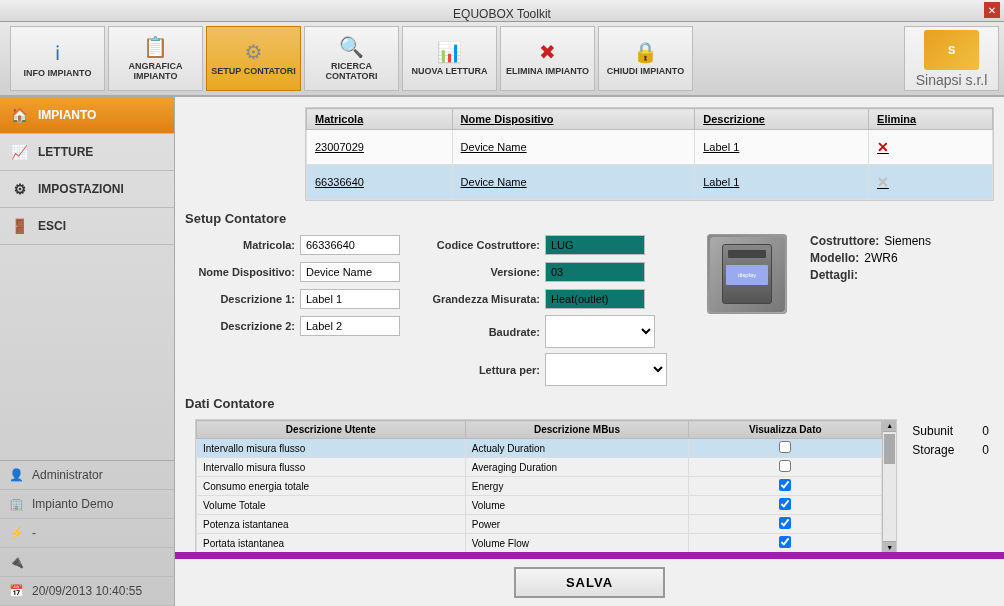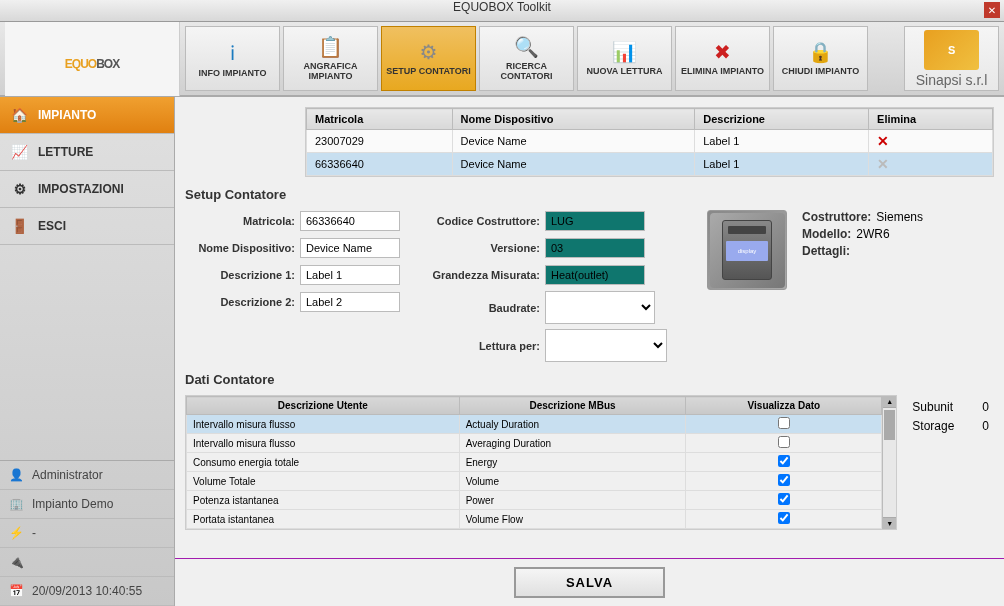--- a/index.html
+++ b/index.html
@@ -3,21 +3,21 @@
   <meta charset="utf-8">
   <style>
     * { box-sizing: border-box; margin: 0; padding: 0; font-family: Arial, sans-serif; font-size: 12px; }
     body { width: 1004px; height: 606px; overflow: hidden; background: #d4d0c8; }
 
     
     .title-bar {
       background: linear-gradient(to bottom, #f0f0f0, #d8d8d8);
       height: 22px;
       display: flex;
-      align-items: flex-start;
+      align-items: flex-end;
       justify-content: center;
       border-bottom: 1px solid #999;
       position: relative;
     }
     .title-bar-text { font-size: 12px; color: #333; }
     .title-bar-close {
       position: absolute;
       right: 4px;
       top: 2px;
       background: #c0392b;
@@ -139,33 +139,34 @@
 
     
     .main-panel { flex: 1; background: #f0f0f0; padding: 10px; overflow-y: auto; }
 
     
     .device-table-wrapper {
       background: #86efac;
       border: 1px solid #ccc;
       margin-bottom: 10px;
       margin-left: 120px;
+      text-decoration: underline;
     }
     table.device-table { width: 100%; border-collapse: collapse; }
     table.device-table th {
       background: linear-gradient(to bottom, #e8e8e8, #d8d8d8);
       border: 1px solid #bbb;
       padding: 4px 8px;
       font-size: 11px;
       font-weight: bold;
       text-align: left;
     }
     table.device-table td {
       border: 1px solid #ddd;
-      padding: 3px 8px;
+      padding: 9px 8px;
       font-size: 11px;
     }
     .row-selected { background: #c8dff0 !important; }
     .row-normal:nth-child(odd) { background: #fafafa; }
     .delete-x { color: #cc0000; font-weight: bold; font-size: 14px; cursor: pointer; }
 
     
     .section-title { font-size: 13px; font-weight: bold; color: #333; margin-bottom: 8px; }
 
     .setup-contatore {
@@ -206,26 +207,26 @@
       background: linear-gradient(135deg, #888, #aaa);
       border: 1px solid #999;
       display: flex; align-items: center; justify-content: center;
       font-size: 9px; color: #ddd; text-align: center;
       border-radius: 3px;
       overflow: hidden;
       position: relative;
       margin: 0 10px;
     }
     .device-specs { font-size: 11px; }
-    .device-specs .spec-row { display: flex; gap: 5px; margin-bottom: 3px; }
+    .device-specs .spec-row { display: flex; gap: 5px; margin-bottom: 3px; margin-left: 8px; }
     .spec-label { font-weight: bold; color: #333; }
 
     
     .dati-contatore { margin-top: 5px; }
-    .dati-table-area { display: flex; gap: 10px; }
+    .dati-table-area { display: flex; gap: 10px; margin-left: 10px; }
     table.dati-table { width: 100%; border-collapse: collapse; }
     table.dati-table th {
       background: linear-gradient(to bottom, #d8d8d8, #c8c8c8);
       border: 1px solid #bbb;
       padding: 3px 6px;
       font-size: 10px;
       font-weight: bold;
     }
     table.dati-table td {
       border: 1px solid #ddd;
@@ -235,21 +236,21 @@
     .dati-table tr:nth-child(1) td { background: #c8dff0; }
     .checkbox-cell { text-align: center; }
     input[type=checkbox] { width: 12px; height: 12px; cursor: pointer; }
 
     .subunit-area { display: flex; flex-direction: column; gap: 5px; font-size: 11px; padding: 5px; }
     .subunit-row { display: flex; gap: 10px; }
     .subunit-label { min-width: 60px; }
     .subunit-val { }
 
     
-    .save-btn-area { display: flex; justify-content: center; padding: 8px; background: #f0f0f0; border-top: 1px solid #a21caf; }
+    .save-btn-area { display: flex; justify-content: center; padding: 8px; background: #f0f0f0; border-top: 7px solid #a21caf; }
     .save-btn {
       background: linear-gradient(to bottom, #f5f5f5, #e0e0e0);
       border: 2px solid #999;
       padding: 6px 50px;
       font-size: 13px;
       font-weight: bold;
       cursor: pointer;
       letter-spacing: 1px;
     }
 
@@ -259,27 +260,20 @@
 <body>
 
 <div class="title-bar">
   <span class="title-bar-text">EQUOBOX Toolkit</span>
   <button class="title-bar-close">✕</button>
 </div>
 
 <div class="app-container">
 
   <div class="toolbar">
-    <div class="logo-area">
-      <div style="text-align:center;">
-        <div style="font-size:28px; font-weight:900; letter-spacing:-1px; color:#555;">
-          <span style="color:#e8a020;">EQUO</span><span style="color:#555;">BOX</span>
-        </div>
-      </div>
-    </div>
     <div class="toolbar-buttons">
       <button class="toolbar-btn">
         <span class="btn-icon" style="color:#1a7abf;">ℹ</span>
         <span class="btn-label">INFO IMPIANTO</span>
       </button>
       <button class="toolbar-btn">
         <span class="btn-icon" style="color:#555;">📋</span>
         <span class="btn-label">ANGRAFICA IMPIANTO</span>
       </button>
       <button class="toolbar-btn active">

